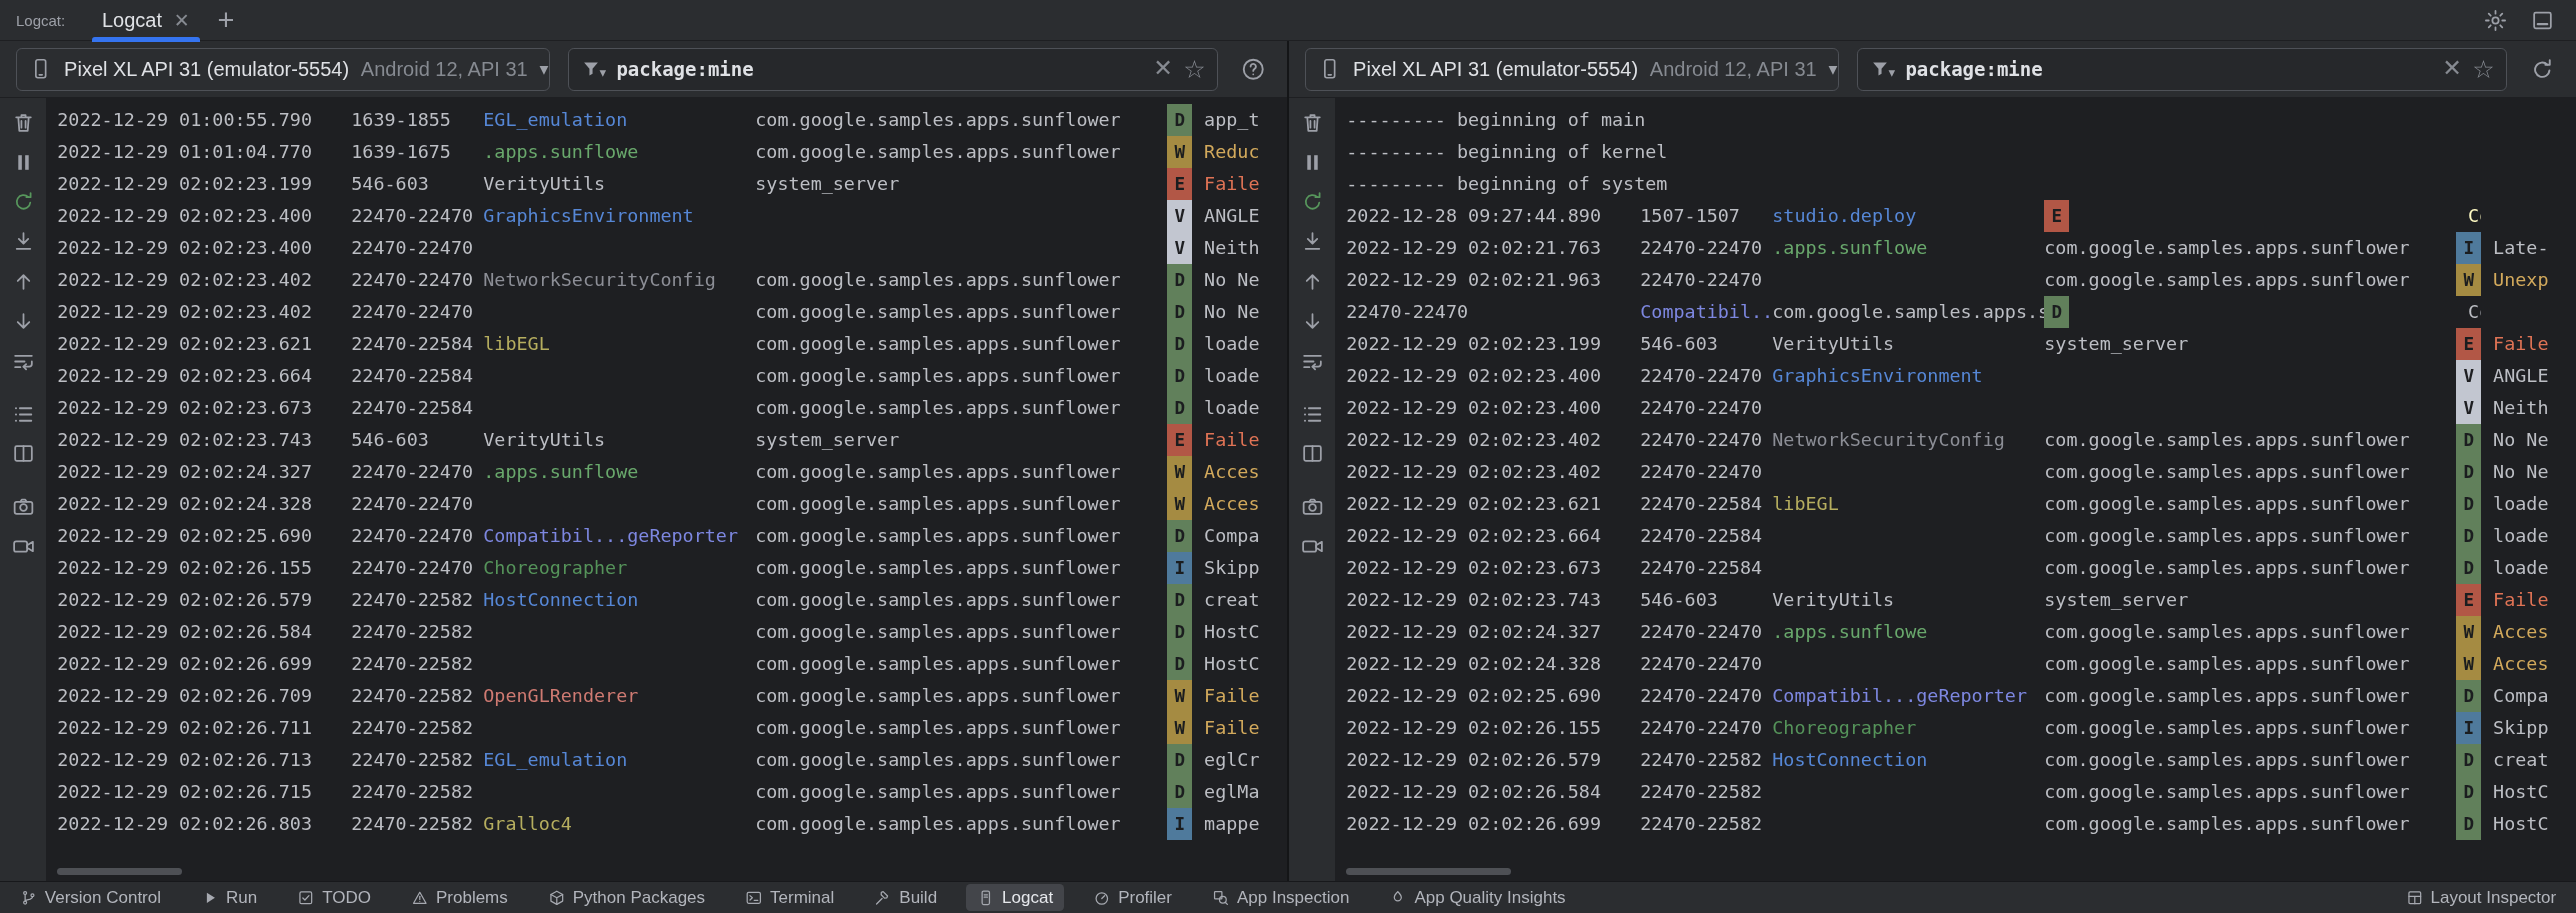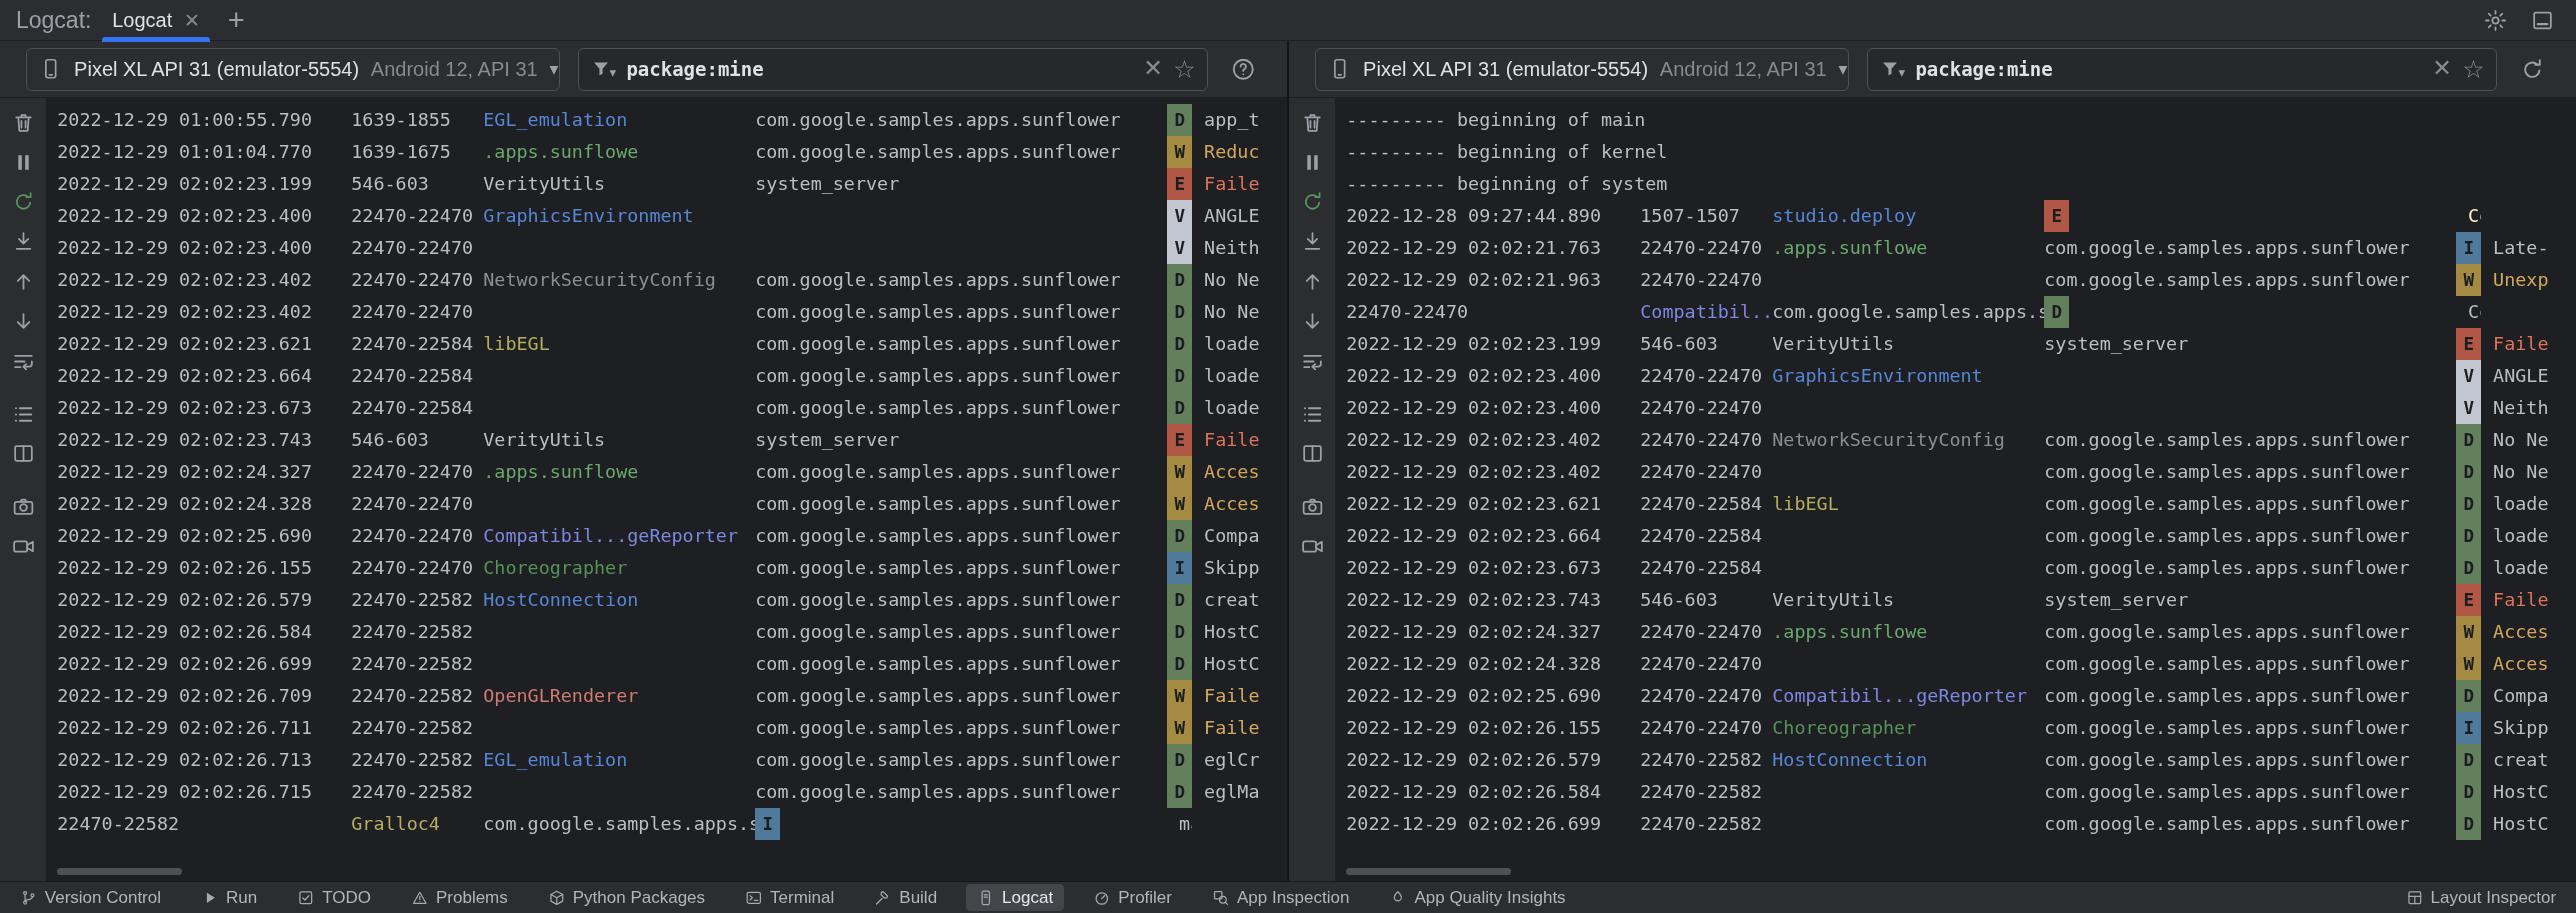--- a/index.html
+++ b/index.html
@@ -9,36 +9,36 @@
   *{box-sizing:border-box}
   html,body{margin:0;padding:0}
   body{width:2576px;height:913px;overflow:hidden;background:var(--bg);
        font-family:"Liberation Sans",sans-serif;color:var(--fg)}
   svg{fill:none;stroke:currentColor;stroke-width:1.7;stroke-linecap:round;stroke-linejoin:round}
   .app{display:flex;flex-direction:column;width:100%;height:100%}
 
   
   .tabbar{height:41px;background:var(--panel);display:flex;align-items:center;
           border-bottom:1.5px solid var(--bg);padding-left:16px;flex:none}
-  .tab-group-label{color:var(--dim);font-size:23px;margin-right:6px}
+  .tab-group-label{color:var(--dim);font-size:15px;margin-right:22px}
   .tab{height:100%;display:flex;align-items:center;padding:0 14.7px;position:relative;
        color:var(--fg);font-size:20px;cursor:default}
   .tab.selected::after{content:"";position:absolute;left:4.4px;right:4.4px;bottom:-1.5px;height:4.4px;
        background:var(--accent);border-radius:2.9px 2.9px 0 0}
   .tab-close{color:var(--dimmer);font-size:19px;margin-left:11.8px;line-height:1}
   .add-tab{color:var(--dim);font-size:29px;padding:0 13.2px;line-height:1}
   .tabbar-right{margin-left:auto;display:flex;align-items:center;gap:22px;padding-right:20.6px;color:var(--dim)}
   .tabbar-right .icon svg{width:25px;height:25px;display:block}
 
   
   .panes{flex:1;display:flex;min-height:0}
   .pane{flex:1;display:flex;flex-direction:column;min-width:0}
   .pane + .pane{border-left:2.2px solid #141517}
 
-  .ptoolbar{height:57px;display:flex;align-items:center;gap:17.6px;padding:0 26px;
+  .ptoolbar{height:57px;display:flex;align-items:center;gap:17.6px;padding:0 16px;
             background:var(--panel);border-bottom:1.5px solid var(--bg);flex:none}
   .combo{width:534px;height:43px;border:1.5px solid var(--ctl-border);border-radius:5.9px;
          display:flex;align-items:center;gap:11.8px;padding:0 11.8px;font-size:20px;background:var(--panel)}
   .combo .icon svg{width:23.5px;height:23.5px;display:block;color:var(--dim)}
   .combo-name{color:var(--fg);white-space:nowrap}
   .combo-detail{color:var(--dimmer);white-space:nowrap}
   .chev{margin-left:auto;color:var(--dim);font-size:17.6px}
   .filter{flex:1;height:43px;border:1.5px solid var(--ctl-border);border-radius:5.9px;background:#26282b;
           display:flex;align-items:center;gap:10.3px;padding:0 11.8px;min-width:0}
   .funnel-wrap{display:flex;align-items:flex-end;color:var(--dim)}
@@ -224,21 +224,21 @@
             <div class="log-row"><span class="c-time">2022-12-29 02:02:24.328</span><span class="c-pid">22470-22470</span><span class="c-tag" style="color:#bcbec4"></span><span class="c-pkg">com.google.samples.apps.sunflower</span><span class="badge" style="background:#a58b42;color:#1b1d1f">W</span><span class="c-msg" style="color:#d2a95c">Acces</span></div>
             <div class="log-row"><span class="c-time">2022-12-29 02:02:25.690</span><span class="c-pid">22470-22470</span><span class="c-tag" style="color:#7d87e0">Compatibil...geReporter</span><span class="c-pkg">com.google.samples.apps.sunflower</span><span class="badge" style="background:#61805b;color:#1b1d1f">D</span><span class="c-msg" style="color:#bcbec4">Compa</span></div>
             <div class="log-row"><span class="c-time">2022-12-29 02:02:26.155</span><span class="c-pid">22470-22470</span><span class="c-tag" style="color:#55935a">Choreographer</span><span class="c-pkg">com.google.samples.apps.sunflower</span><span class="badge" style="background:#4f7a9c;color:#1b1d1f">I</span><span class="c-msg" style="color:#bcbec4">Skipp</span></div>
             <div class="log-row"><span class="c-time">2022-12-29 02:02:26.579</span><span class="c-pid">22470-22582</span><span class="c-tag" style="color:#5687d6">HostConnection</span><span class="c-pkg">com.google.samples.apps.sunflower</span><span class="badge" style="background:#61805b;color:#1b1d1f">D</span><span class="c-msg" style="color:#bcbec4">creat</span></div>
             <div class="log-row"><span class="c-time">2022-12-29 02:02:26.584</span><span class="c-pid">22470-22582</span><span class="c-tag" style="color:#bcbec4"></span><span class="c-pkg">com.google.samples.apps.sunflower</span><span class="badge" style="background:#61805b;color:#1b1d1f">D</span><span class="c-msg" style="color:#bcbec4">HostC</span></div>
             <div class="log-row"><span class="c-time">2022-12-29 02:02:26.699</span><span class="c-pid">22470-22582</span><span class="c-tag" style="color:#bcbec4"></span><span class="c-pkg">com.google.samples.apps.sunflower</span><span class="badge" style="background:#61805b;color:#1b1d1f">D</span><span class="c-msg" style="color:#bcbec4">HostC</span></div>
             <div class="log-row"><span class="c-time">2022-12-29 02:02:26.709</span><span class="c-pid">22470-22582</span><span class="c-tag" style="color:#cf7a72">OpenGLRenderer</span><span class="c-pkg">com.google.samples.apps.sunflower</span><span class="badge" style="background:#a58b42;color:#1b1d1f">W</span><span class="c-msg" style="color:#d2a95c">Faile</span></div>
             <div class="log-row"><span class="c-time">2022-12-29 02:02:26.711</span><span class="c-pid">22470-22582</span><span class="c-tag" style="color:#bcbec4"></span><span class="c-pkg">com.google.samples.apps.sunflower</span><span class="badge" style="background:#a58b42;color:#1b1d1f">W</span><span class="c-msg" style="color:#d2a95c">Faile</span></div>
             <div class="log-row"><span class="c-time">2022-12-29 02:02:26.713</span><span class="c-pid">22470-22582</span><span class="c-tag" style="color:#5687d6">EGL_emulation</span><span class="c-pkg">com.google.samples.apps.sunflower</span><span class="badge" style="background:#61805b;color:#1b1d1f">D</span><span class="c-msg" style="color:#bcbec4">eglCr</span></div>
             <div class="log-row"><span class="c-time">2022-12-29 02:02:26.715</span><span class="c-pid">22470-22582</span><span class="c-tag" style="color:#bcbec4"></span><span class="c-pkg">com.google.samples.apps.sunflower</span><span class="badge" style="background:#61805b;color:#1b1d1f">D</span><span class="c-msg" style="color:#bcbec4">eglMa</span></div>
-            <div class="log-row"><span class="c-pid">22470-22582</span><span class="c-tag" style="color:#b6ae5f">Gralloc4</span><span class="c-pkg">com.google.samples.apps.sunflower</span><span class="badge" style="background:#4f7a9c;color:#1b1d1f">I</span><span class="c-msg" style="color:#bcbec4">mappe</span></div>
+            <div class="log-row"><span class="c-time">2022-12-29 02:02:26.803</span><span class="c-pid">22470-22582</span><span class="c-tag" style="color:#b6ae5f">Gralloc4</span><span class="c-pkg">com.google.samples.apps.sunflower</span><span class="badge" style="background:#4f7a9c;color:#1b1d1f">I</span><span class="c-msg" style="color:#bcbec4">mappe</span></div>
       <div class="hthumb" style="left:10.3px;width:125px"></div>
     </div>
   </div>
       </section>
     <section class="pane" id="pane-1">
   <div class="ptoolbar">
     <div class="combo">
       <span class="icon">
               <svg viewBox="0 0 24 24">
                 <rect x="7" y="2.8" width="10" height="18.4" rx="2"></rect>

